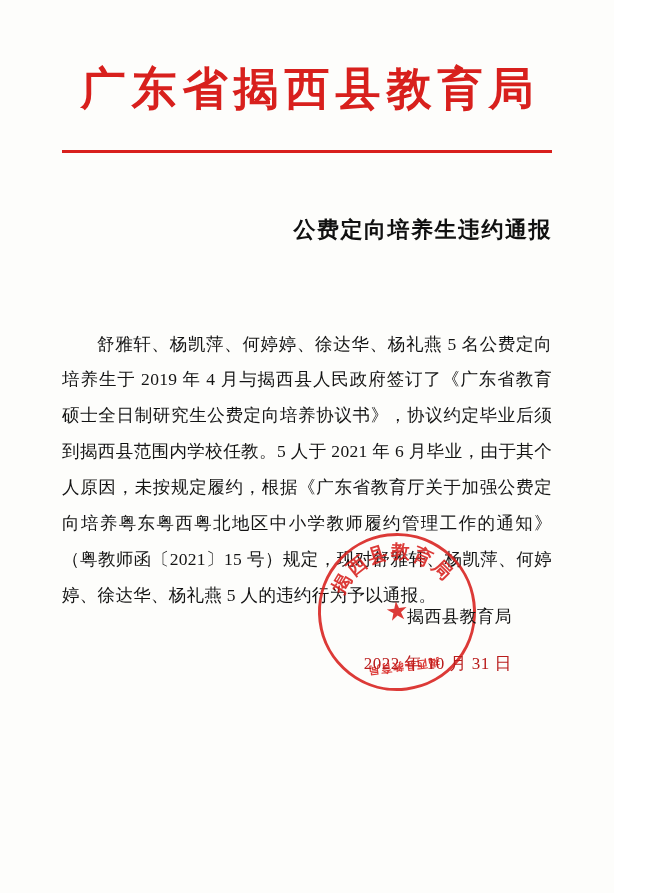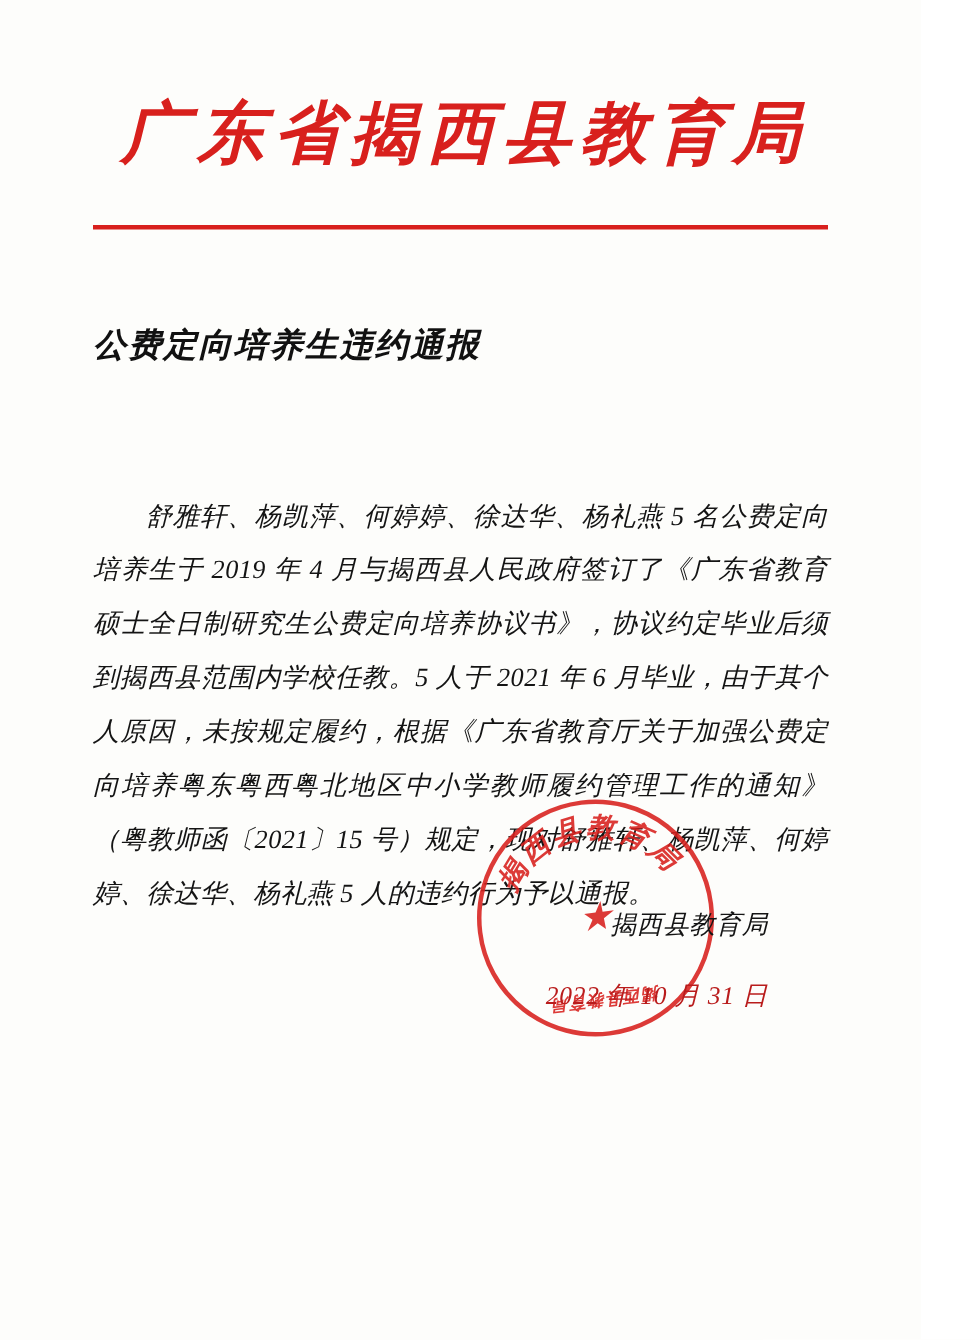--- a/index.html
+++ b/index.html
@@ -13,21 +13,20 @@
     font-family: "Liberation Serif", "DejaVu Serif", serif;
     overflow: hidden;
   }
   .page {
     position: relative;
     width: 614px;
     height: 893px;
     background: #fdfdfb;
     box-sizing: border-box;
     padding: 0 62px;
-    font-style: italic;
   }
   
   .masthead {
     text-align: center;
     padding-top: 62px;
   }
   .masthead-title {
     color: #d8201d;
     font-family: "DejaVu Serif", "Liberation Serif", serif;
     font-weight: bold;
@@ -38,21 +37,21 @@
     text-indent: 6px;
   }
   .red-rule {
     margin-top: 34px;
     height: 2.5px;
     background: #d8201d;
     width: 100%;
   }
   
   .doc-title {
-    text-align: left;
+    text-align: right;
     font-size: 22px;
     font-weight: bold;
     letter-spacing: 1.5px;
     color: #111;
     margin-top: 62px;
     font-family: "DejaVu Serif", "Liberation Serif", serif;
   }
   
   .body-text {
     margin-top: 82px;

